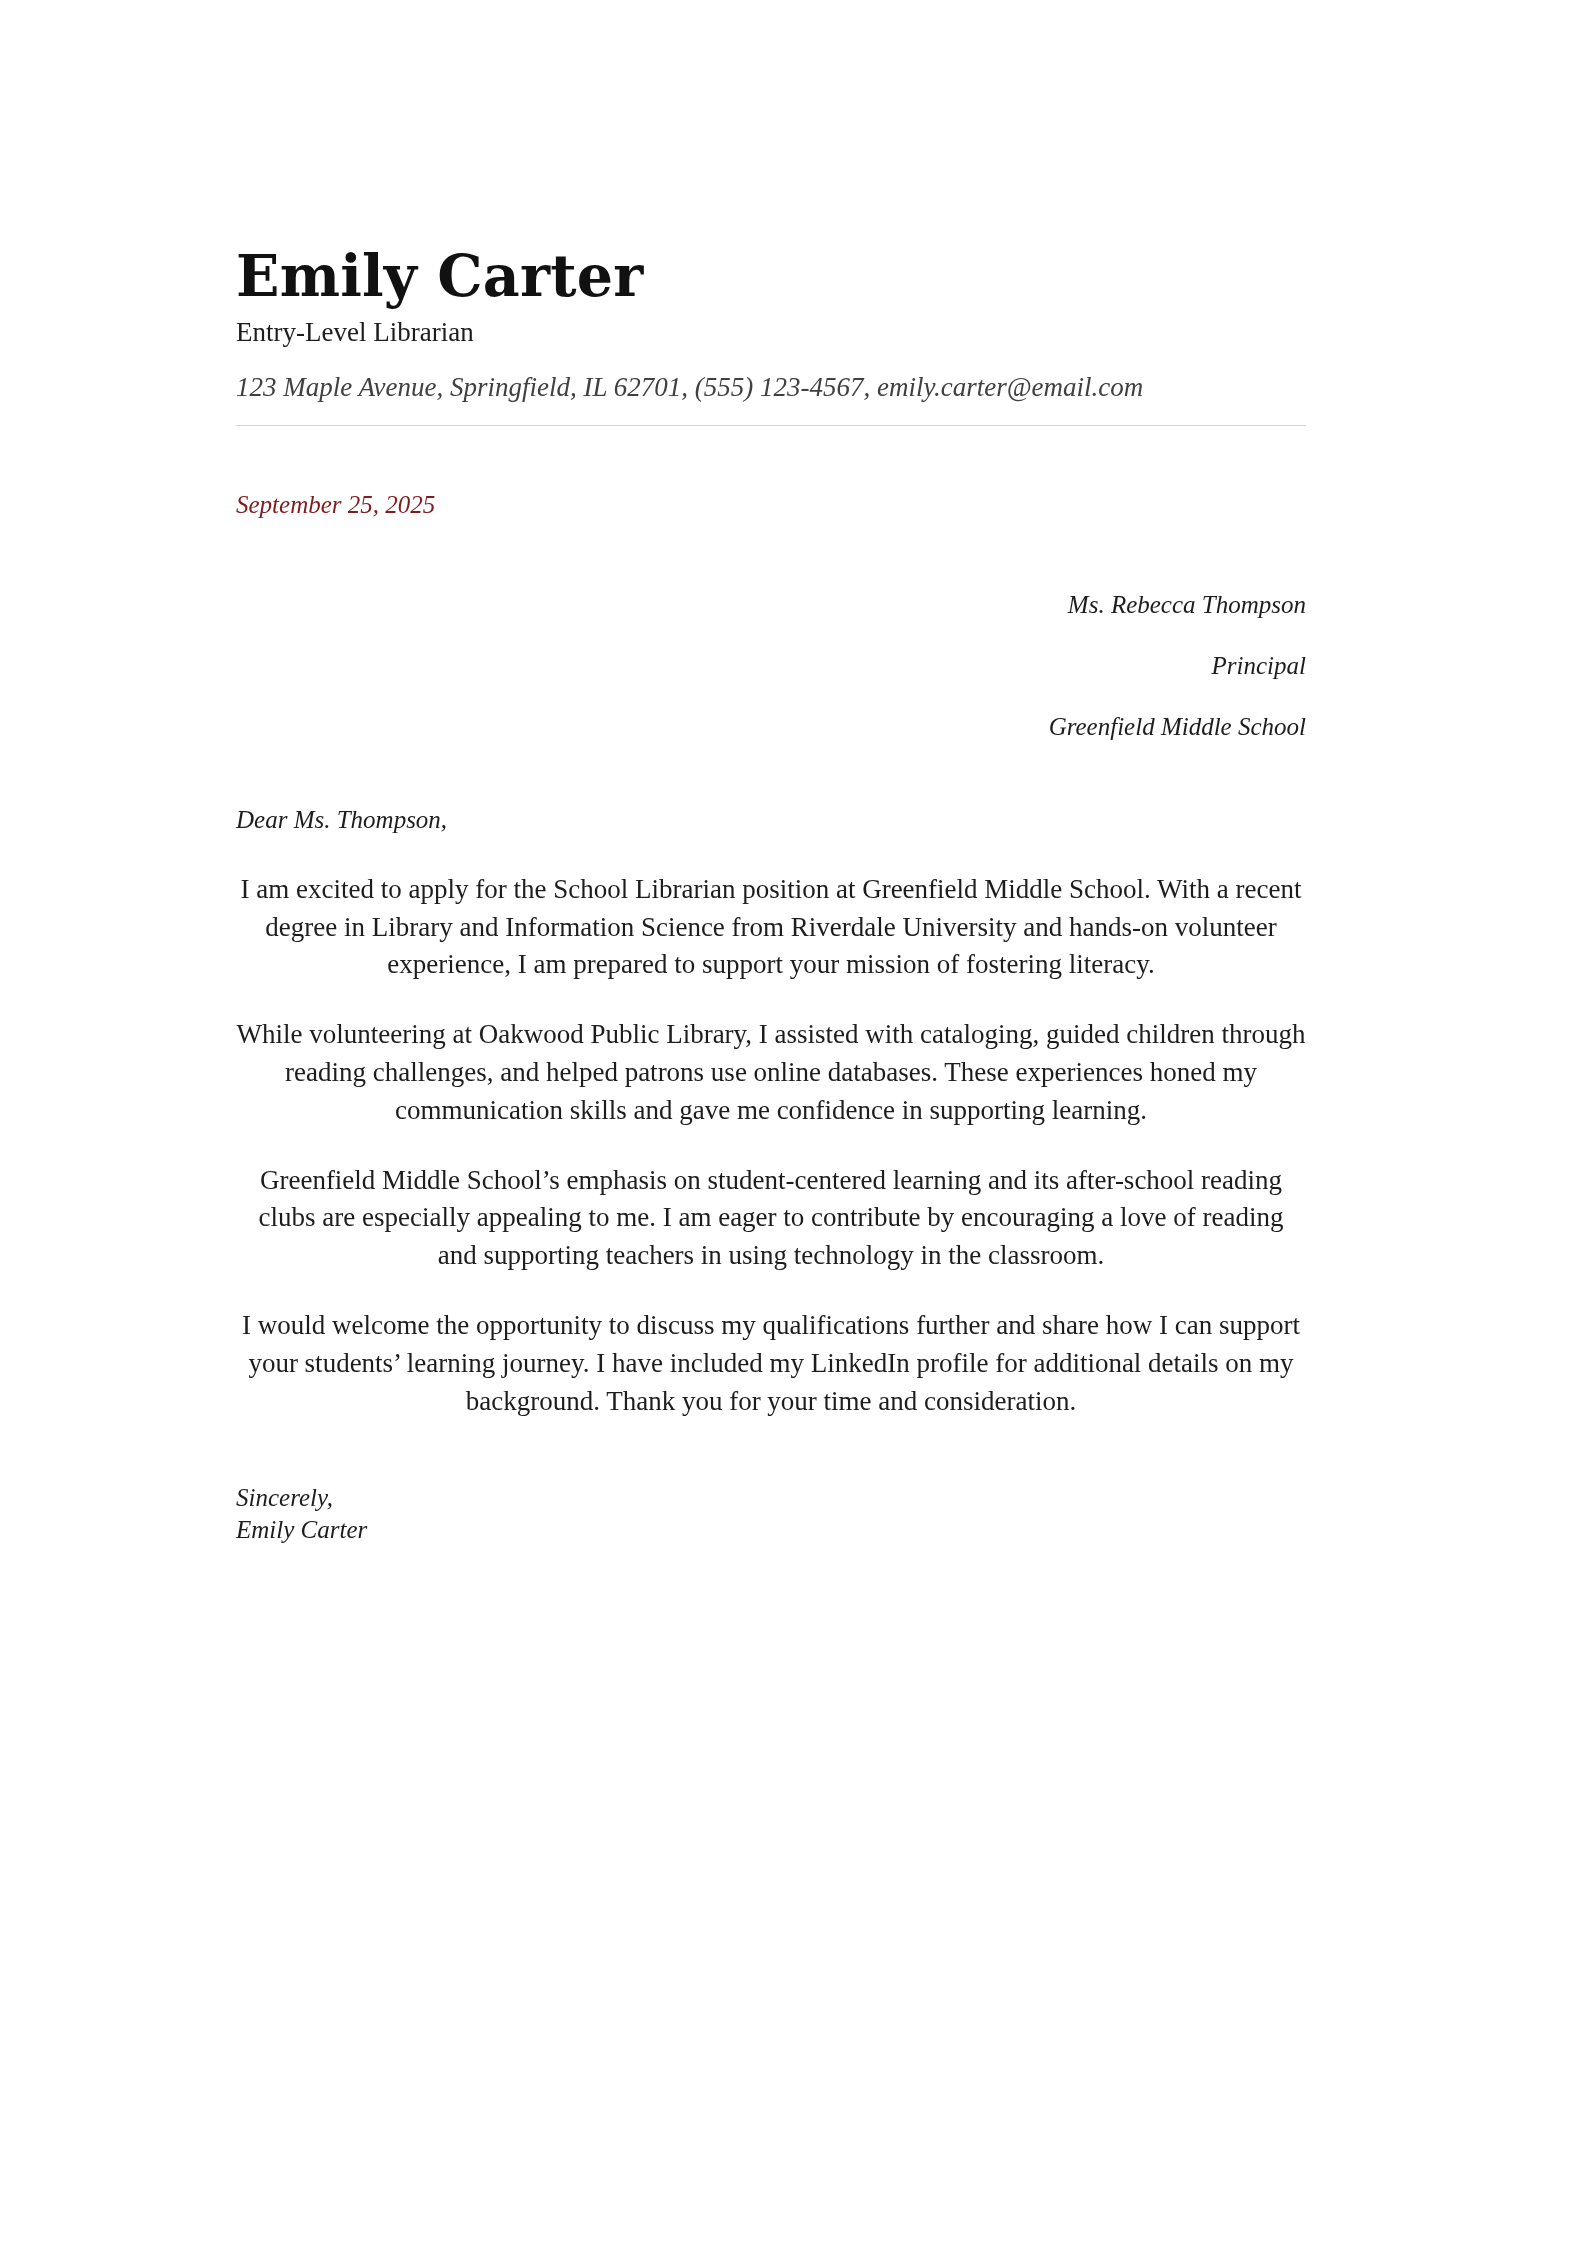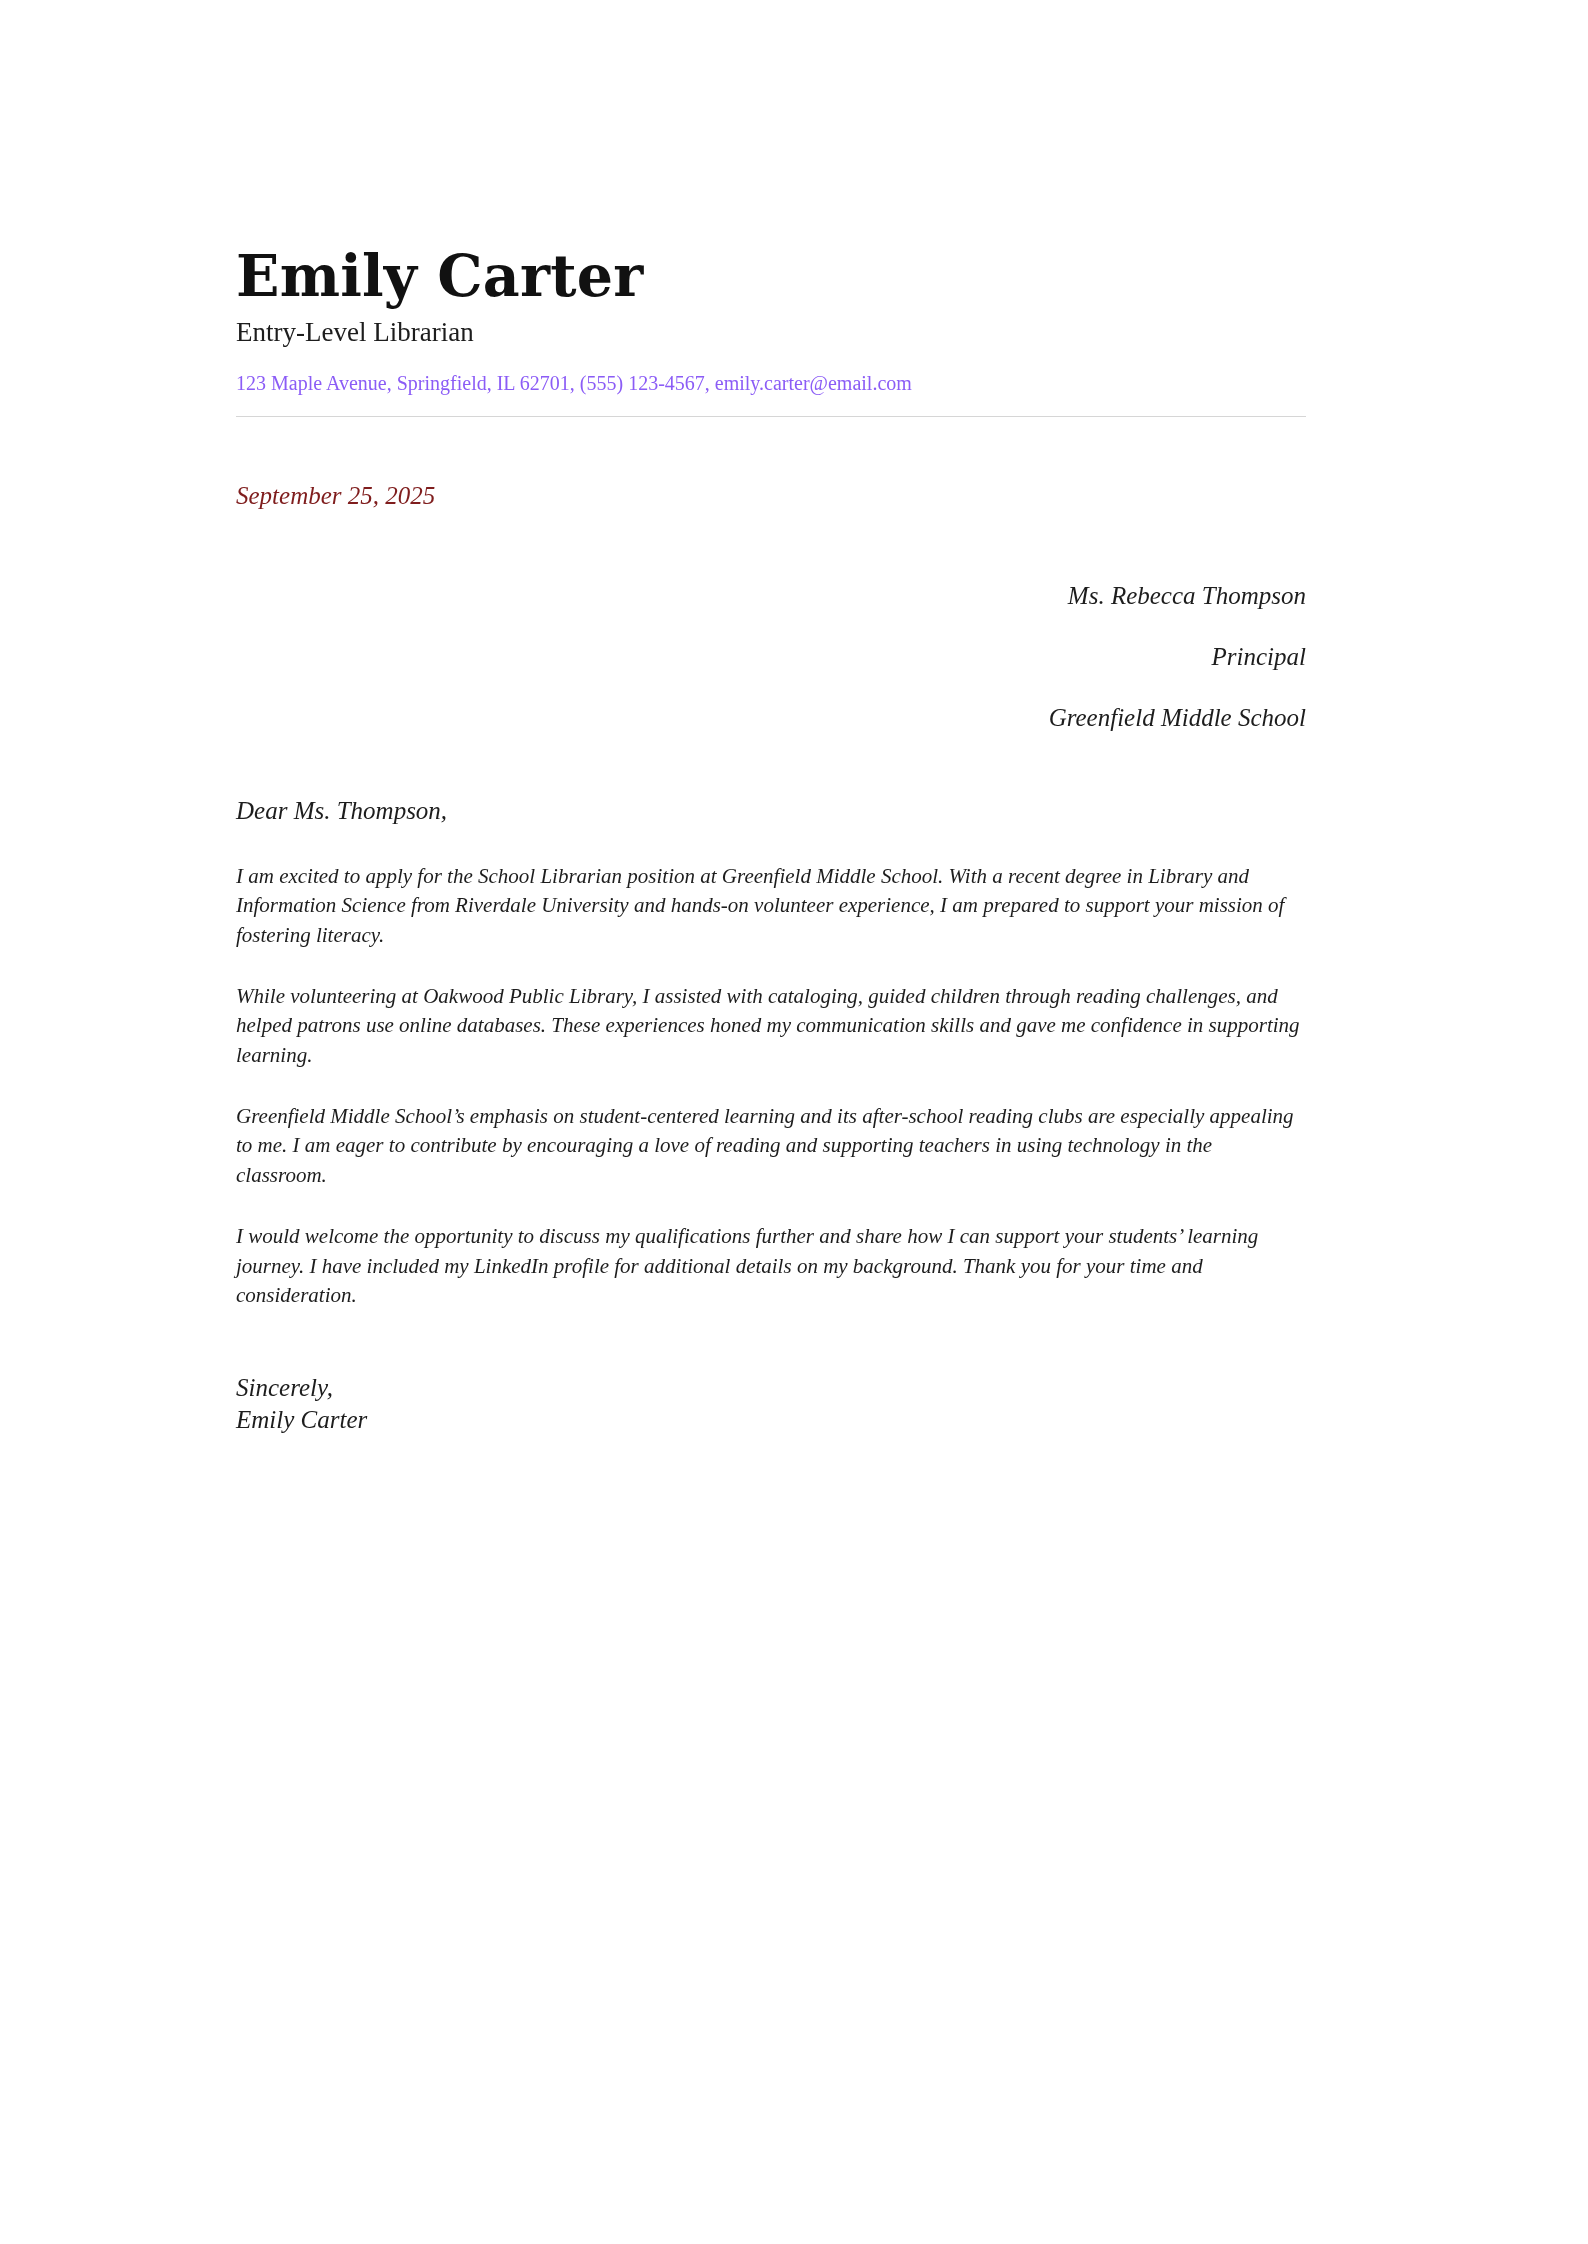--- a/index.html
+++ b/index.html
@@ -42,23 +42,24 @@
   .headline {
     font-family: "Liberation Serif", serif;
     font-size: 27px;
     font-weight: 400;
     line-height: 1.2;
     margin: 0 0 22px 0;
     color: #1d1d1d;
   }
   .contact {
     font-family: "Liberation Serif", serif;
-    font-size: 20px;
+    font-style: italic;
+    font-size: 27px;
     line-height: 1.3;
-    color: #8b5cf6;
+    color: #404040;
     padding-bottom: 20px;
   }
   .rule {
     height: 1px;
     background: #d6d6d6;
     width: 100%;
     margin: 0 0 62px 0;
   }
 
   
@@ -84,26 +85,25 @@
     margin-bottom: 0;
   }
   .salutation {
     font-style: italic;
     font-size: 25px;
     line-height: 1.35;
     margin: 0 0 34px 0;
     color: #1d1d1d;
   }
   .para {
-    font-style: italic;
-    font-size: 21px;
+    font-size: 27px;
     line-height: 1.40;
     margin: 0 0 32px 0;
     color: #1d1d1d;
-    text-align: left;
+    text-align: center;
   }
   .closing {
     margin-top: 62px;
   }
   .closing .line {
     font-style: italic;
     font-size: 25px;
     line-height: 1.28;
     color: #1d1d1d;
     margin: 0;

